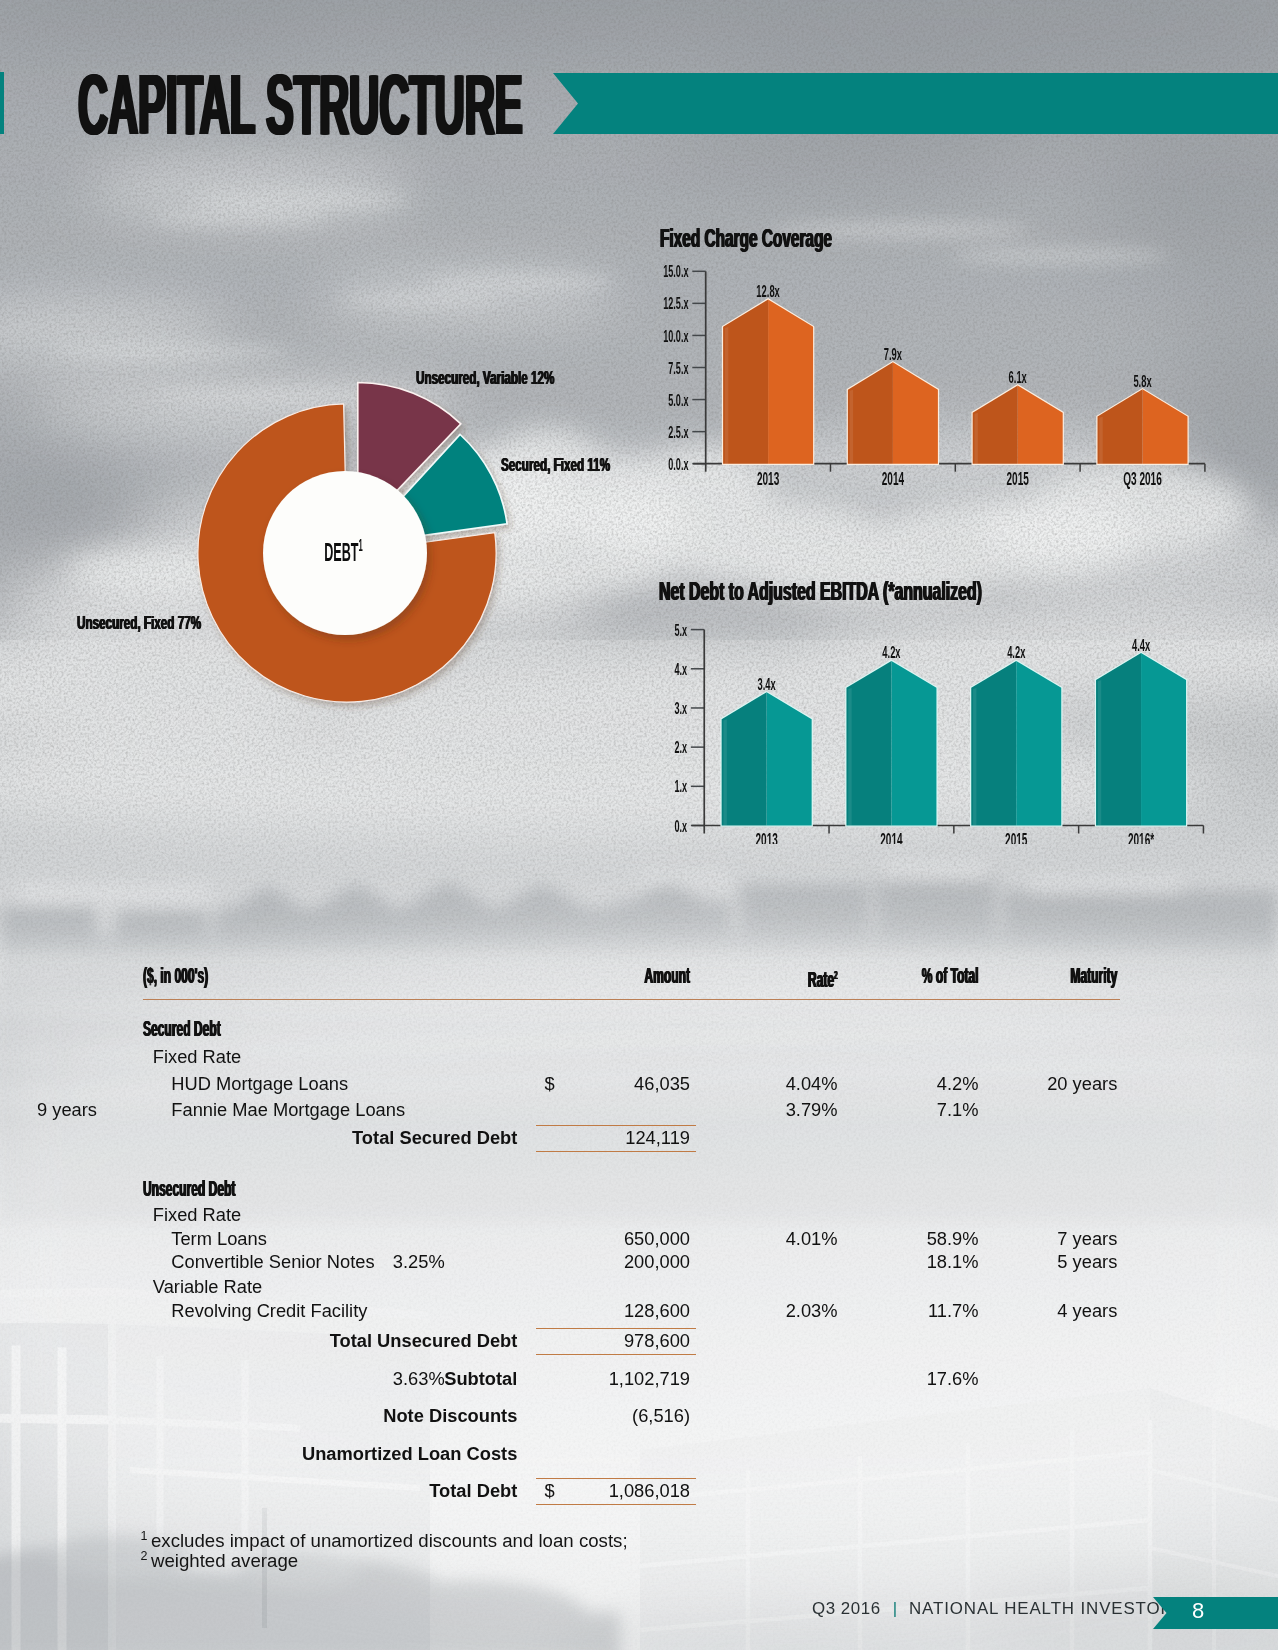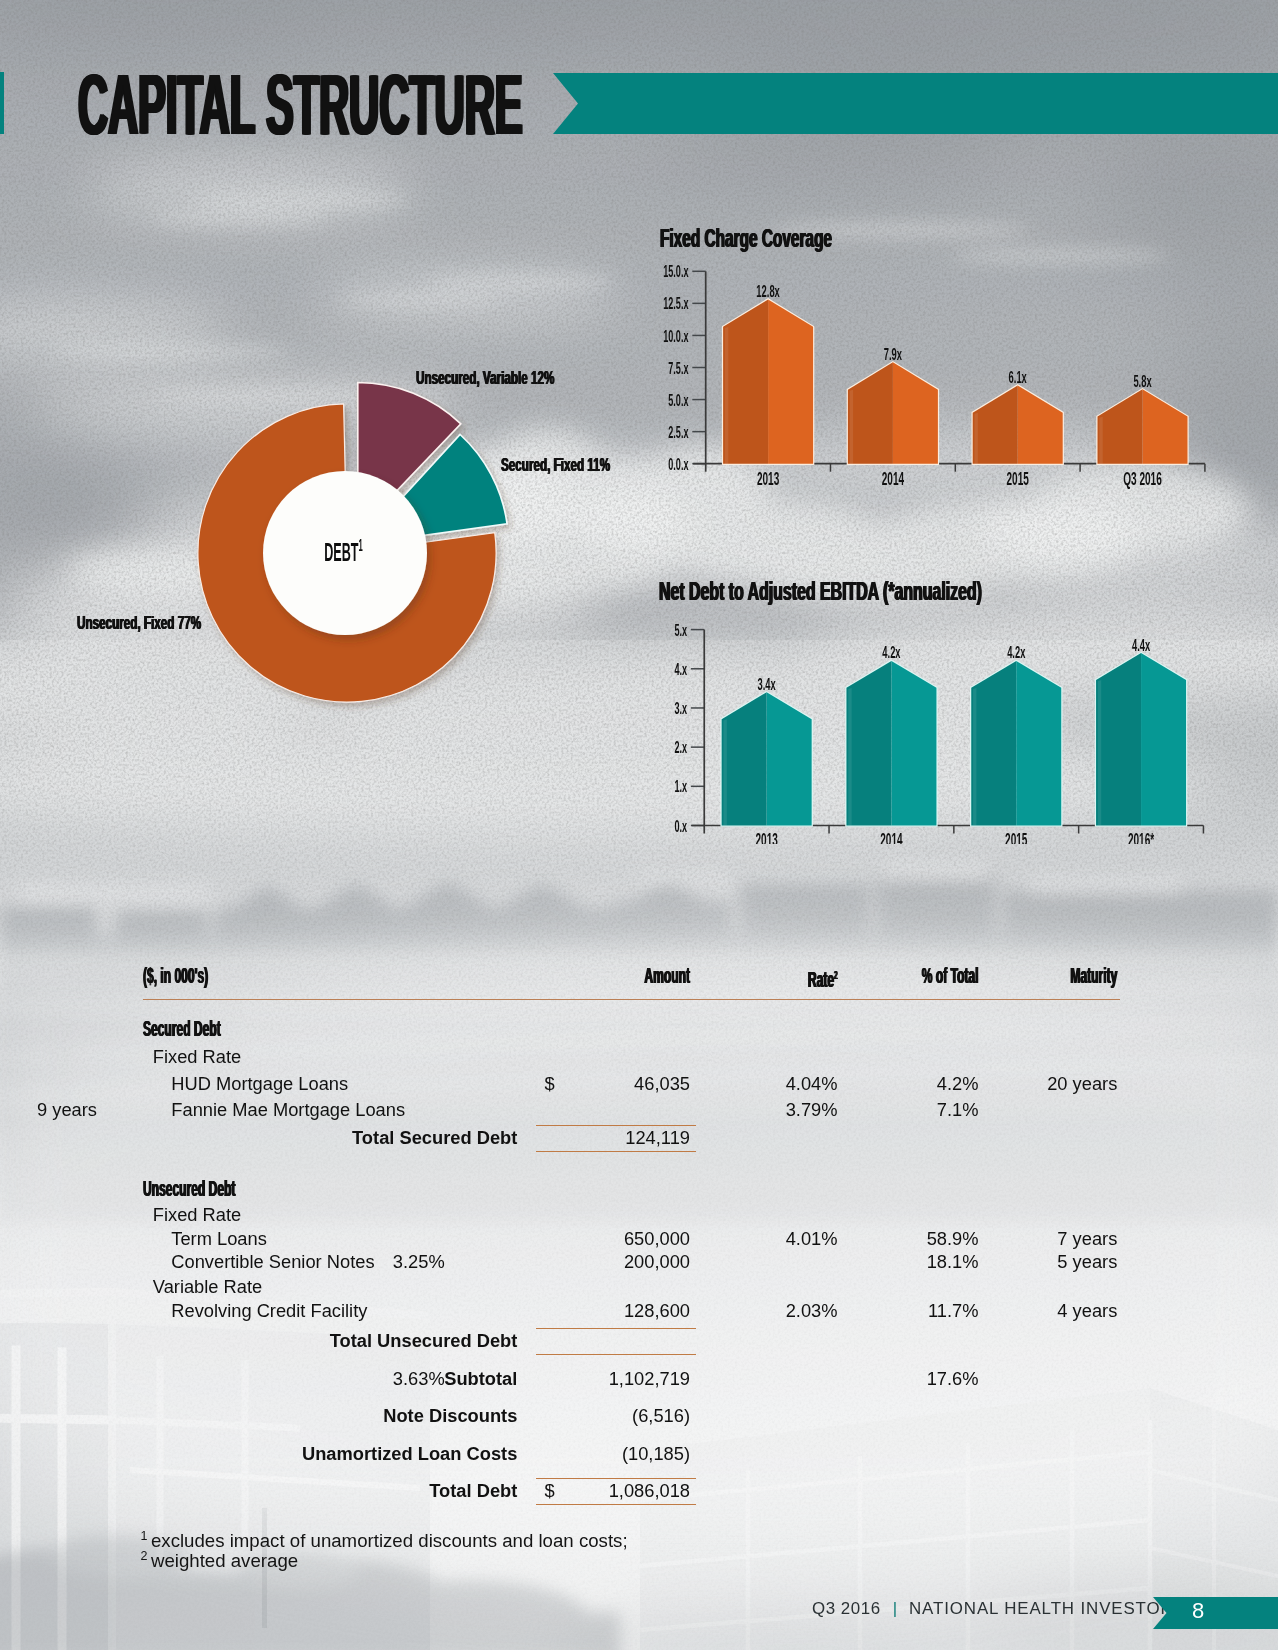--- a/index.html
+++ b/index.html
@@ -502,30 +502,30 @@
       <div class="num" style="top: 1253.4px; line-height: 18.3px; text-align: center; left: 0px; right: 440.5px;">3.25%</div>
       <div class="num" style="top: 1253.4px; line-height: 18.3px; text-align: right; left: 0px; right: 299.5px;">18.1%</div>
       <div class="num" style="top: 1253.4px; line-height: 18.3px; text-align: right; left: 0px; right: 160.7px;">5 years</div>
       <div class="lbl" style="left: 152.8px; top: 1277.6px; line-height: 18.3px;">Variable Rate</div>
       <div class="lbl" style="left: 171.3px; top: 1301.8px; line-height: 18.3px;">Revolving Credit Facility</div>
       <div class="num" style="top: 1301.8px; line-height: 18.3px; text-align: right; left: 0px; right: 588px;">128,600</div>
       <div class="num" style="top: 1301.8px; line-height: 18.3px; text-align: right; left: 0px; right: 440.5px;">2.03%</div>
       <div class="num" style="top: 1301.8px; line-height: 18.3px; text-align: right; left: 0px; right: 299.5px;">11.7%</div>
       <div class="num" style="top: 1301.8px; line-height: 18.3px; text-align: right; left: 0px; right: 160.7px;">4 years</div>
       <div class="lbl b" style="top: 1332.4px; line-height: 18.3px; text-align: right; left: 0px; right: 760.7px;">Total Unsecured Debt</div>
+      <div class="num" style="top: 1332.4px; line-height: 18.3px; text-align: right; left: 0px; right: 588px;">978,600</div>
       <div class="rule" style="left: 536.2px; top: 1327.9px; width: 160px;"></div>
       <div class="rule" style="left: 536.2px; top: 1353.7px; width: 160px;"></div>
       <div class="lbl b" style="top: 1370.2px; line-height: 18.3px; text-align: right; left: 0px; right: 760.7px;">Subtotal</div>
       <div class="num" style="top: 1370.2px; line-height: 18.3px; text-align: right; left: 0px; right: 588px;">1,102,719</div>
       <div class="num" style="top: 1370.2px; line-height: 18.3px; text-align: center; left: 0px; right: 440.5px;">3.63%</div>
       <div class="num" style="top: 1370.2px; line-height: 18.3px; text-align: right; left: 0px; right: 299.5px;">17.6%</div>
       <div class="lbl b" style="top: 1407.4px; line-height: 18.3px; text-align: right; left: 0px; right: 760.7px;">Note Discounts</div>
       <div class="num" style="top: 1407.4px; line-height: 18.3px; text-align: right; left: 0px; right: 588px;">(6,516)</div>
       <div class="lbl b" style="top: 1445.2px; line-height: 18.3px; text-align: right; left: 0px; right: 760.7px;">Unamortized Loan Costs</div>
-      <div class="num" style="top: 1445.2px; line-height: 18.3px; text-align: right; left: 0px; right: 588px;">(10,185)</div>
       <div class="lbl b" style="top: 1482.2px; line-height: 18.3px; text-align: right; left: 0px; right: 760.7px;">Total Debt</div>
       <div class="num" style="left: 544.6px; top: 1482.2px; line-height: 18.3px;">$</div>
       <div class="num" style="top: 1482.2px; line-height: 18.3px; text-align: right; left: 0px; right: 588px;">1,086,018</div>
       <div class="rule" style="left: 536.2px; top: 1477.7px; width: 160px;"></div>
       <div class="rule" style="left: 536.2px; top: 1503.5px; width: 160px;"></div>
     </div>
 
   <div id="fn1" class="fnote"><span class="sup">1</span><span>excludes impact of unamortized discounts and loan costs;</span></div>
   <div id="fn2" class="fnote"><span class="sup">2</span><span>weighted average</span></div>
 </div>

